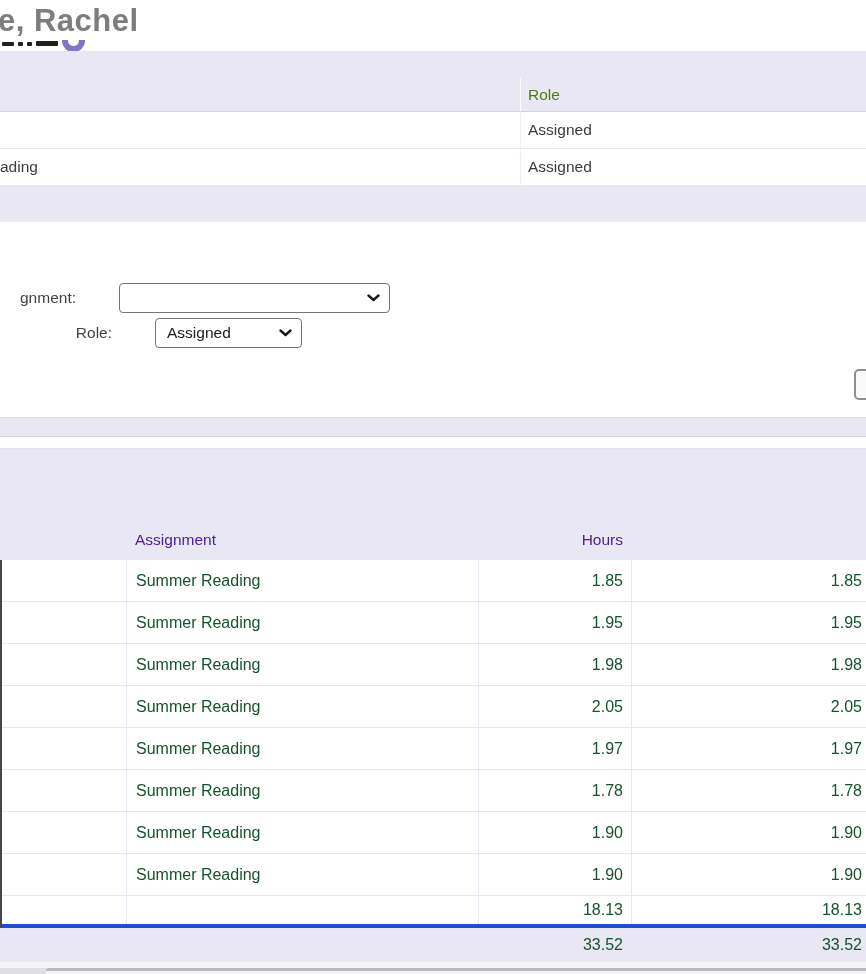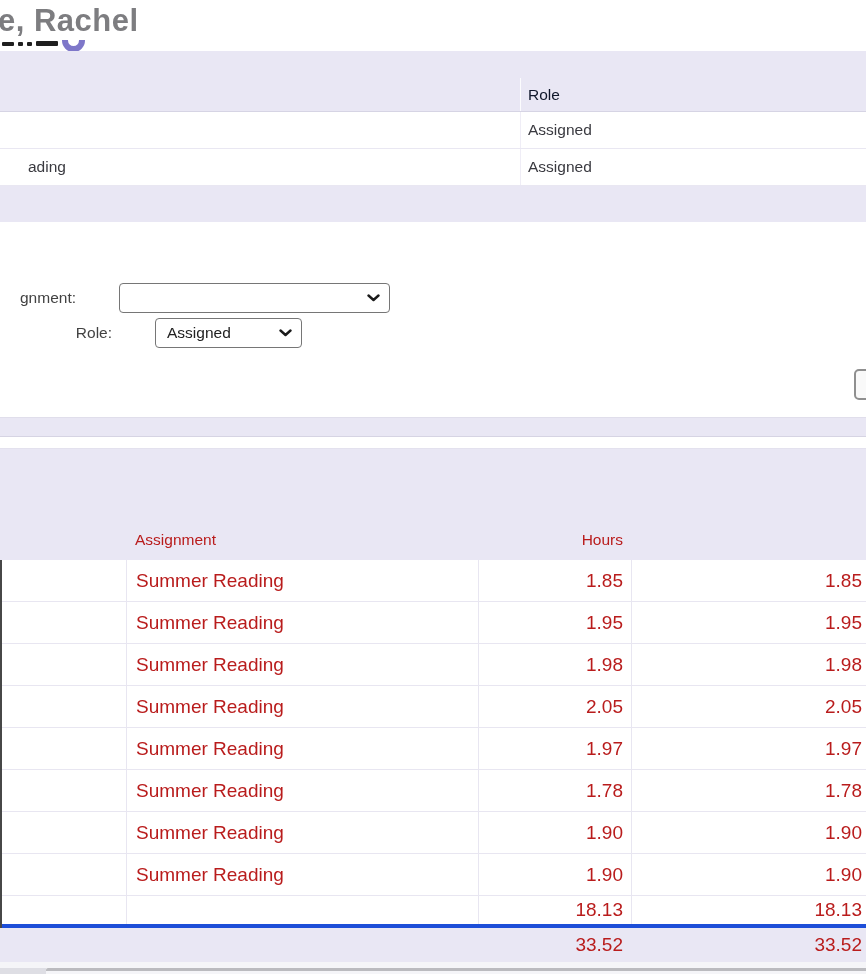--- a/index.html
+++ b/index.html
@@ -25,25 +25,25 @@
   }
 
   
   .roles-table{top:51px;left:0;width:866px;}
   .rt-band{background:#e9e7f4;}
   .rt-caption{height:27px;}
   .rt-row{display:flex;width:100%;box-sizing:border-box;}
   .rt-header{height:34px;border-bottom:1px solid #d6d4e4;}
   .rt-body-row{height:37px;background:#ffffff;border-bottom:1px solid #e9e7f2;}
   .rt-footer{height:36px;}
-  .rt-col1{width:520px;box-sizing:border-box;display:flex;align-items:center;padding-left:28px;}
+  .rt-col1{width:520px;box-sizing:border-box;display:flex;align-items:center;}
   .rt-col2{flex:1;box-sizing:border-box;display:flex;align-items:center;padding-left:7px;}
   .rt-header .rt-col2{border-left:1px solid rgba(255,255,255,.85);}
   .rt-body-row .rt-col2{border-left:1px solid #efedf6;}
-  .role-link{color:#0f172a;font-size:15.5px;cursor:pointer;}
+  .role-link{color:#4d7c0f;font-size:15.5px;cursor:pointer;}
   .cell-text{font-size:15.5px;color:#3a3a40;}
 
   
   .form-row{display:flex;align-items:center;height:30px;gap:40px;}
   .form-label{
     width:76px;text-align:right;font-size:15.5px;color:#424242;
     flex:none;white-space:nowrap;
   }
   .select{
     box-sizing:border-box;height:30px;margin-left:3px;
@@ -62,26 +62,26 @@
   
   .thin-band{
     top:417px;left:0;width:866px;height:20px;background:#e9e7f4;
     border-top:1px solid #e0deeb;border-bottom:1px solid #d6d4e3;box-sizing:border-box;
   }
 
   
   .ht-grid{display:grid;grid-template-columns:126px 352px 153px 1fr;width:866px;box-sizing:border-box;}
   .ht-header-block{top:448px;left:0;width:866px;height:112px;background:#e9e7f4;border-top:1px solid #e3e1ee;box-sizing:border-box;}
   .ht-header-row{position:absolute;left:0;bottom:0;height:40px;align-items:center;}
-  .ht-header-row > div{font-size:15.5px;color:#b91c1c;}
+  .ht-header-row > div{font-size:15.5px;color:#4c1d95;}
   .ht-body{top:560px;left:0;}
   .ht-row{height:42px;background:#ffffff;border-bottom:1px solid #e8e6f1;align-items:center;box-sizing:border-box;}
   .ht-subtotal{height:32px;background:#ffffff;align-items:center;border-bottom:4px solid #1d4ed8;box-sizing:border-box;}
   .ht-total{height:34px;background:#e9e7f4;align-items:center;box-sizing:border-box;}
-  .ht-cell{font-size:19px;color:#b91c1c;box-sizing:border-box;}
+  .ht-cell{font-size:16px;color:#14532d;box-sizing:border-box;}
   .c-date{padding-left:4px;}
   .c-assign{padding-left:9px;border-left:1px solid #e8e6f1;height:100%;display:flex;align-items:center;}
   .c-hours{text-align:right;padding-right:8px;border-left:1px solid #e8e6f1;height:100%;display:flex;align-items:center;justify-content:flex-end;}
   .c-merit{text-align:right;padding-right:4px;border-left:1px solid #e8e6f1;height:100%;display:flex;align-items:center;justify-content:flex-end;}
   .ht-header-row .c-assign,.ht-header-row .c-hours,.ht-header-row .c-merit{border-left:none;}
   .ht-total .c-assign,.ht-total .c-hours,.ht-total .c-merit{border-left:none;}
   .table-left-edge{top:560px;left:0;width:2px;height:368px;background:#474747;}
 
   
   .bottom-strip{top:962px;left:0;width:866px;height:12px;background:#f5f5f8;}

